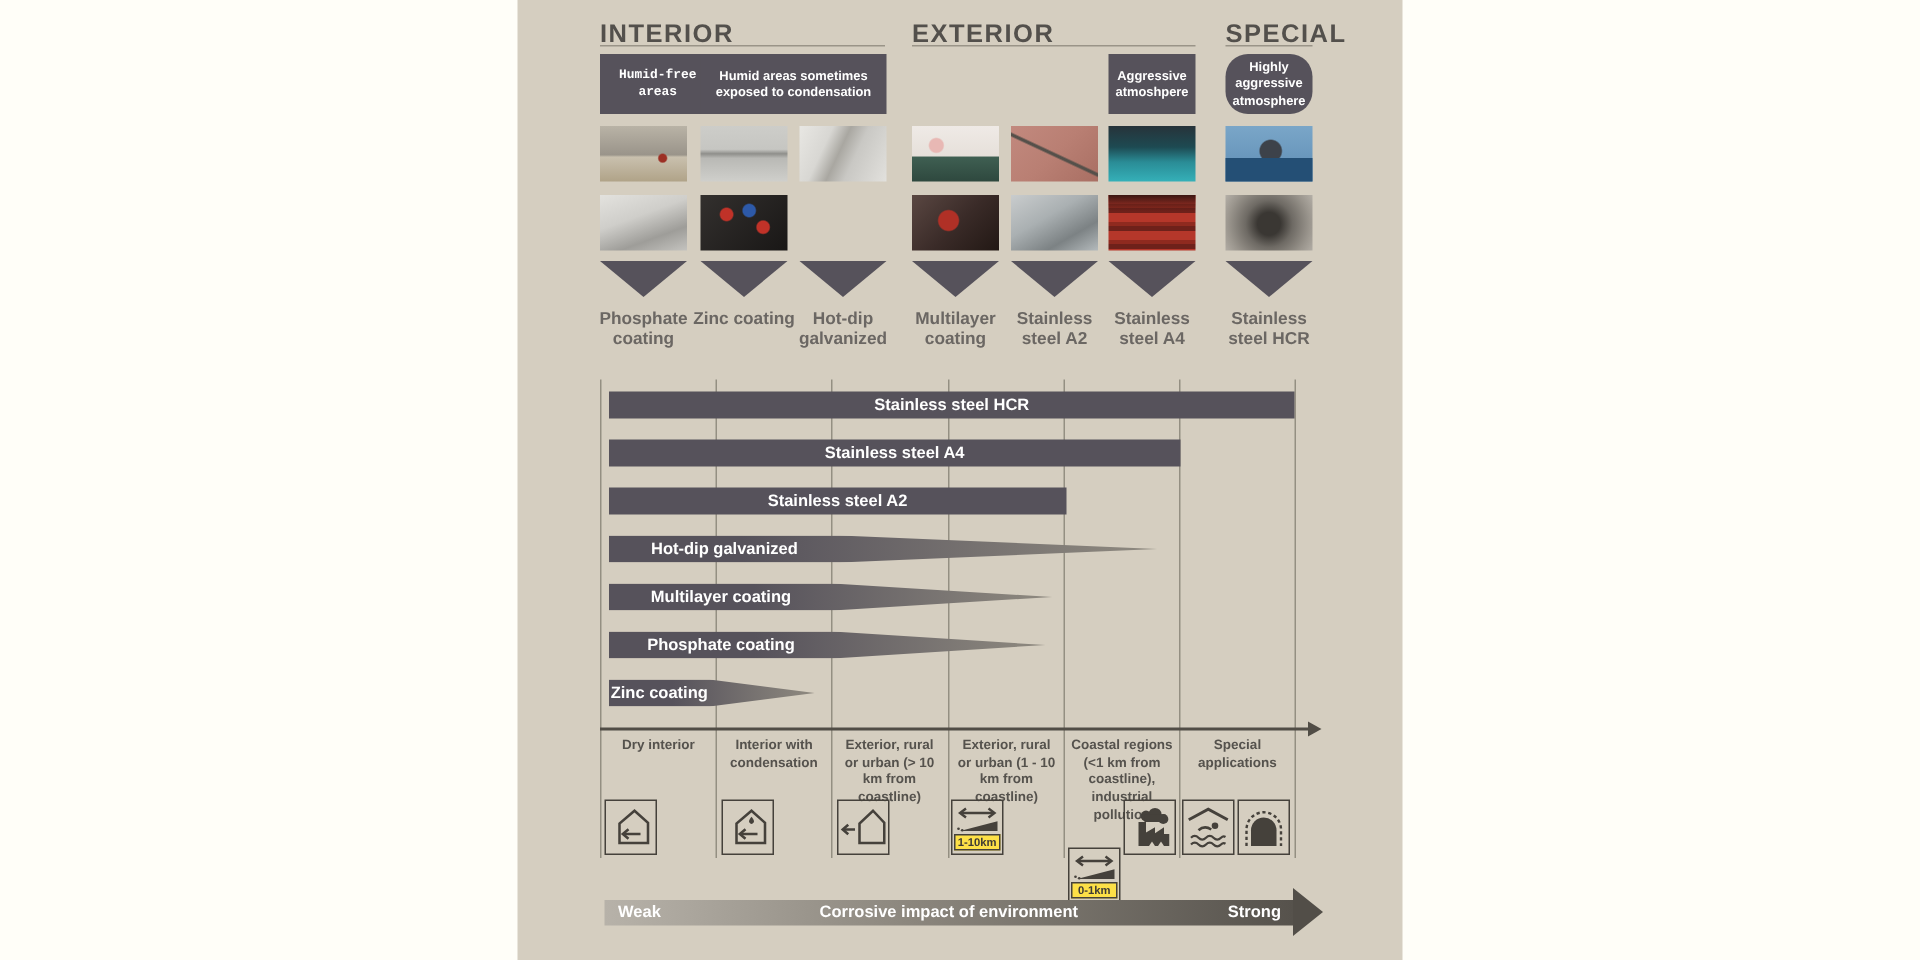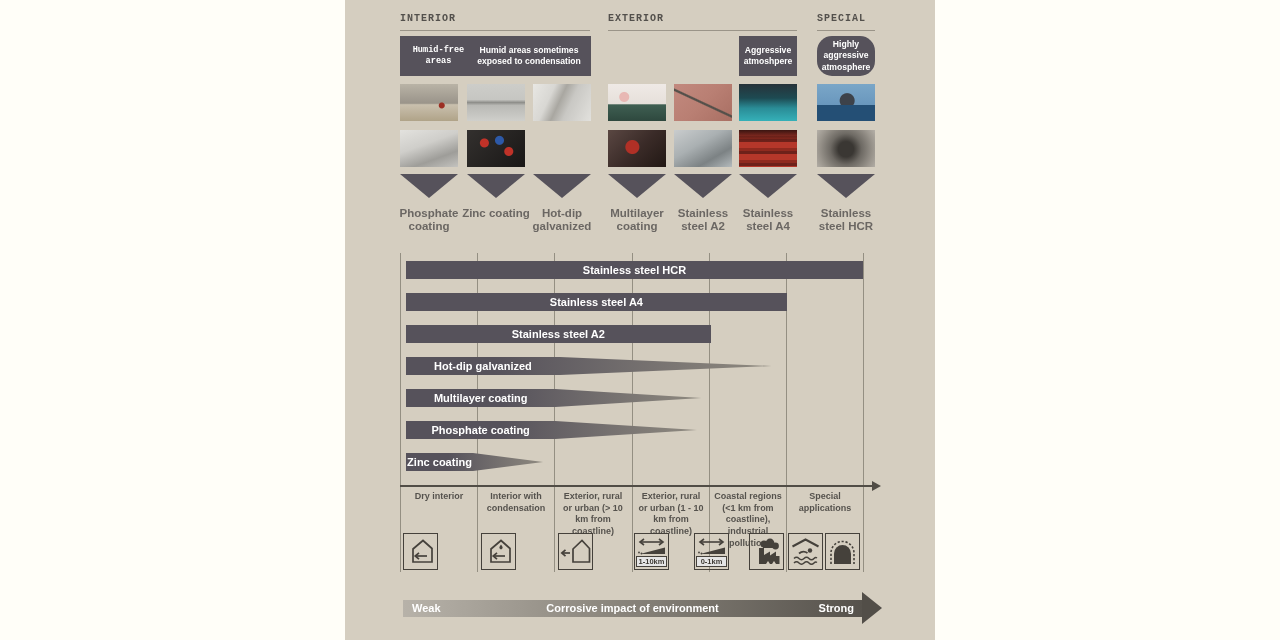--- a/index.html
+++ b/index.html
@@ -2,22 +2,22 @@
 <html><head>
 <meta charset="utf-8">
 <style>
   * { margin:0; padding:0; box-sizing:border-box; }
   html,body { width:1280px; height:640px; background:#fffef8; overflow:hidden;
               font-family:"Liberation Sans", sans-serif; }
   #stage { position:relative; width:1280px; height:640px; }
   #canvas { position:absolute; left:345px; top:0; width:590px; height:640px; background:#d5cec0; }
 
   
-  .sec-head { position:absolute; top:13px; font-size:10px; font-weight:bold;
-              letter-spacing:1px; color:#53504c;font-family:Liberation Mono, monospace; }
+  .sec-head { position:absolute; top:13px; font-size:17px; font-weight:bold;
+              letter-spacing:1px; color:#53504c; }
   .sec-rule { position:absolute; top:30px; height:1px; background:#9a9488; }
 
   
   .cond { position:absolute; top:36px; height:40px; background:#56525b; color:#fff;
           font-size:8.6px; font-weight:bold; line-height:1.3; text-align:center;
           display:flex; align-items:center; justify-content:center; padding:2px 3px; }
 
   
   .photo { position:absolute; width:58px; height:37px; }
   .row1 { top:84px; } .row2 { top:130px; }
@@ -69,21 +69,21 @@
                   border-left:9px solid #514d46; }
   .cat-label { position:absolute; top:491px; width:78px; padding:0 5px; text-align:center;
                font-size:9px; font-weight:bold; color:#55524d; line-height:1.3; }
 
   
   .env-icon { position:absolute; top:533px; width:35px; height:37px; border:1.6px solid #45413b;
               display:flex; flex-direction:column; align-items:center; justify-content:center; }
   .env-icon svg { display:block; }
   .dist-label { width:31px; height:11px; margin-bottom:1px; border:1.3px solid #45413b;
                 font-size:7.5px; font-weight:bold; color:#3f3b35; text-align:center;
-                line-height:9px; background:#e5e5e5; }
+                line-height:9px; background:#fde047; }
 
   
   #impact-arrow { position:absolute; left:58px; top:600px; width:459px; height:17px;
                   background:linear-gradient(90deg,#b7b2a9 0%,#8b867d 45%,#56524c 100%); }
   #impact-head { position:absolute; left:517px; top:592px; width:0; height:0;
                  border-top:16.5px solid transparent; border-bottom:16.5px solid transparent;
                  border-left:20px solid #524e48; }
   .impact-text { position:absolute; top:0; height:17px; line-height:17px; color:#fff;
                  font-size:11px; font-weight:bold; }
   .impact-left { left:9px; } .impact-center { left:0; width:100%; text-align:center; }
@@ -207,21 +207,21 @@
     <svg width="31" height="20" viewBox="0 0 31 20" fill="none" stroke="#45413b" stroke-width="1.6">
       <path d="M4.5 6 H26.5"></path>
           <path d="M8 3 L4 6 L8 9"></path>
           <path d="M23 3 L27 6 L23 9"></path>
       <polygon points="4,18 29,11.5 29,18" fill="#45413b" stroke="none"></polygon>
       <circle cx="3" cy="16.5" r="0.9" fill="#45413b" stroke="none"></circle>
       <circle cx="5.5" cy="17.5" r="0.9" fill="#45413b" stroke="none"></circle>
     </svg>
     <div class="dist-label">1-10km</div>
   </div>
-  <div class="env-icon" style="left:349px;">
+  <div class="env-icon" style="left:367px;margin-top:32px;">
     <svg width="31" height="20" viewBox="0 0 31 20" fill="none" stroke="#45413b" stroke-width="1.6">
       <path d="M4.5 6 H26.5"></path>
           <path d="M8 3 L4 6 L8 9"></path>
           <path d="M23 3 L27 6 L23 9"></path>
       <polygon points="4,18 29,11.5 29,18" fill="#45413b" stroke="none"></polygon>
       <circle cx="3" cy="16.5" r="0.9" fill="#45413b" stroke="none"></circle>
       <circle cx="5.5" cy="17.5" r="0.9" fill="#45413b" stroke="none"></circle>
     </svg>
     <div class="dist-label">0-1km</div>
   </div>

